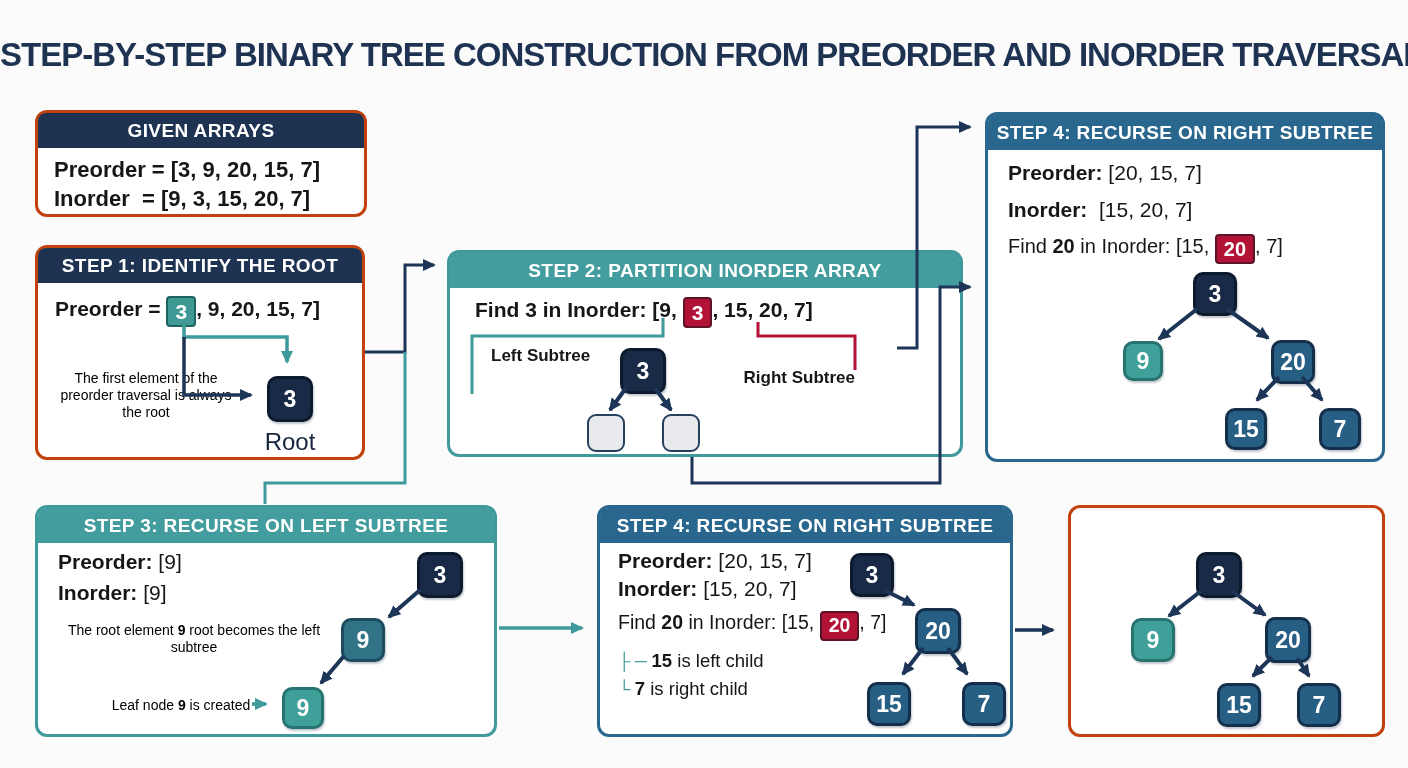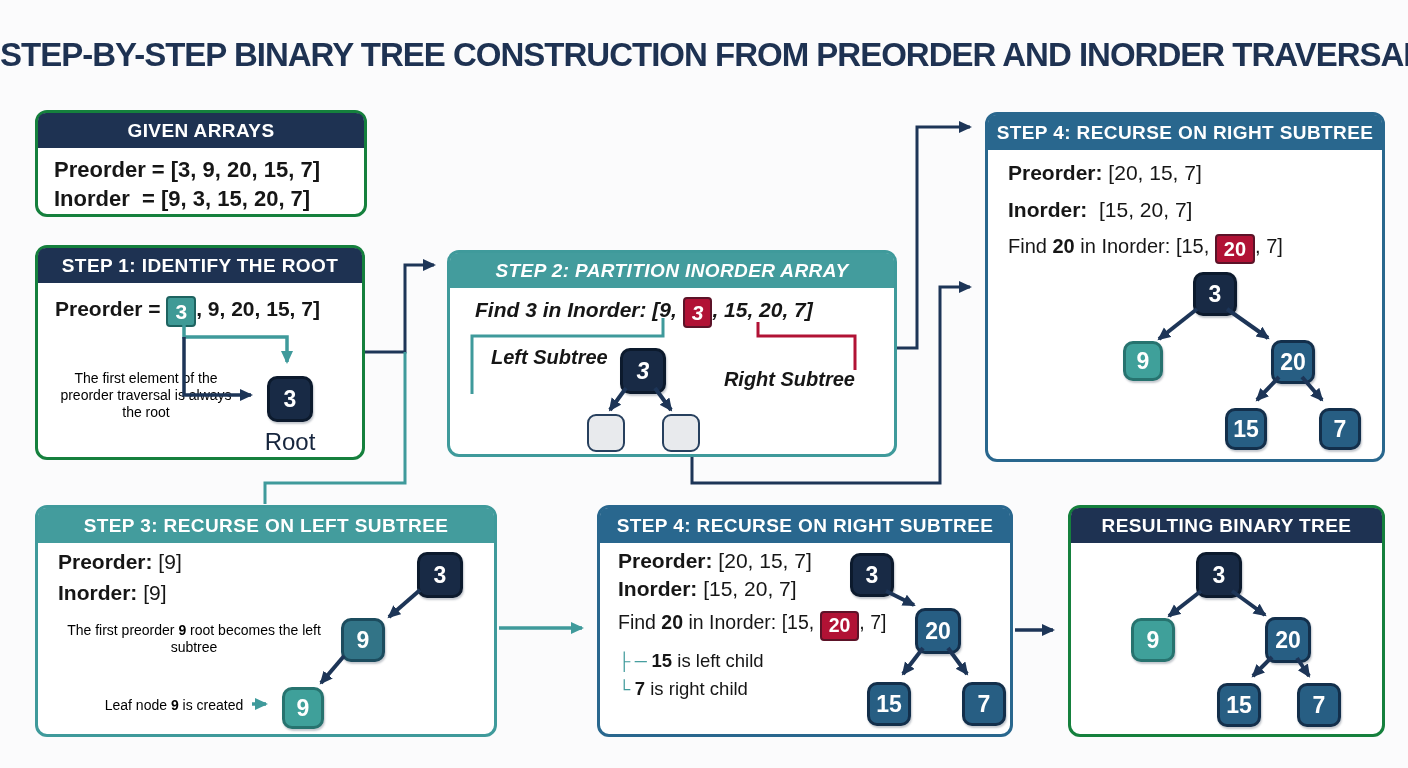--- a/index.html
+++ b/index.html
@@ -1,21 +1,21 @@
 <!DOCTYPE html>
 <html><head>
 <meta charset="utf-8">
 <style>
   html,body{margin:0;padding:0;background:#fbfbfc;}
   #stage{position:relative;width:1408px;height:768px;background:#fbfbfc;overflow:hidden;
          font-family:"Liberation Sans",sans-serif;color:#1a1a1a;}
   .title{position:absolute;top:36px;left:0;width:1408px;text-align:center;white-space:nowrap;
          font-size:33px;font-weight:bold;letter-spacing:-1px;color:#1e3252;}
   .box{position:absolute;background:#ffffff;border-radius:12px;box-sizing:border-box;}
-  .b-navy{border:3px solid #15803d;}
+  .b-navy{border:3px solid #c2410c;}
   .b-teal{border:3px solid #3f9a9b;}
   .b-steel{border:3px solid #29678e;}
   .hdr{position:absolute;top:0;left:0;right:0;height:35px;border-radius:8px 8px 0 0;color:#ffffff;
        font-weight:bold;font-size:19px;letter-spacing:0.4px;text-align:center;line-height:35px;}
   .h-navy{background:#1e3252;}
   .h-teal{background:#439c9d;}
   .h-steel{background:#29678e;}
   .line{position:absolute;white-space:pre;font-size:21px;color:#161616;}
   .para{position:absolute;font-size:14px;line-height:1.2;color:#000000;text-align:center;}
   .bold{font-weight:bold;}
@@ -24,21 +24,21 @@
   .hl-teal{background:#3f9a96;border:2px solid #1e6360;}
   .hl-red{background:#b11235;border:2px solid #5c1328;}
   .node{position:absolute;display:flex;align-items:center;justify-content:center;
         color:#fff;font-weight:bold;font-size:23px;border-radius:10px;box-sizing:border-box;
         box-shadow:1px 2px 2px rgba(20,35,60,0.25);}
   .n-navy{background:#182a45;border:3px solid #0c1a2d;}
   .n-steel{background:#275e83;border:3px solid #132f4b;}
   .n-teal{background:#3fa09a;border:3px solid #27736f;}
   .n-midteal{background:#327487;border:3px solid #1c4c5e;}
   .n-empty{background:#e8eaed;border:2px solid #27405e;border-radius:9px;box-shadow:none;}
-  .sub-label{position:absolute;font-size:20px;font-weight:600;color:#161616;white-space:pre;}
+  .sub-label{position:absolute;font-size:17px;font-weight:600;color:#161616;white-space:pre;}
   .root-label{position:absolute;font-size:24px;color:#16253d;text-align:center;}
   svg.overlay{position:absolute;left:0;top:0;pointer-events:none;}
   .glyph{color:#3f9a9b;font-size:17px;}
   .childline{position:absolute;white-space:pre;font-size:18.5px;color:#161616;}
 </style>
 </head>
 <body>
 
 <div id="stage">
 
@@ -51,21 +51,21 @@
   </div>
 
   <div class="box b-navy" style="left:35px;top:245px;width:330px;height:215px;">
     <div class="hdr h-navy">STEP 1: IDENTIFY THE ROOT</div>
     <div class="line" style="left:17px;top:48px;"><span class="bold">Preorder = </span><span class="hl hl-teal">3</span><span class="bold">, 9, 20, 15, 7]</span></div>
     <div class="para" style="left:17px;top:122px;width:182px;">The first element of the preorder traversal is always the root</div>
     <div class="node n-navy" style="left:229px;top:128px;width:46px;height:46px;">3</div>
     <div class="root-label" style="left:212px;top:180px;width:80px;">Root</div>
   </div>
 
-  <div class="box b-teal" style="left:447px;top:250px;width:450px;height:207px;font-style:italic;">
+  <div class="box b-teal" style="left:447px;top:250px;width:516px;height:207px;">
     <div class="hdr h-teal">STEP 2: PARTITION INORDER ARRAY</div>
     <div class="line" style="left:25px;top:44px;"><span class="bold">Find 3 in Inorder: [9, </span><span class="hl hl-red">3</span><span class="bold">, 15, 20, 7]</span></div>
     <div class="sub-label" style="left:41px;top:93px;">Left Subtree</div>
     <div class="sub-label" style="left:255px;top:93px;width:150px;text-align:right;margin-top:22px;">Right Subtree</div>
     <div class="node n-navy" style="left:170px;top:95px;width:46px;height:46px;">3</div>
     <div class="node n-empty" style="left:137px;top:161px;width:38px;height:38px;"></div>
     <div class="node n-empty" style="left:212px;top:161px;width:38px;height:38px;"></div>
   </div>
 
   <div class="box b-steel" style="left:985px;top:112px;width:400px;height:350px;">
@@ -77,42 +77,41 @@
     <div class="node n-teal" style="left:135px;top:226px;width:40px;height:40px;">9</div>
     <div class="node n-steel" style="left:283px;top:225px;width:44px;height:44px;">20</div>
     <div class="node n-steel" style="left:237px;top:293px;width:42px;height:42px;">15</div>
     <div class="node n-steel" style="left:331px;top:293px;width:42px;height:42px;">7</div>
   </div>
 
   <div class="box b-teal" style="left:35px;top:505px;width:462px;height:232px;padding-left:42px;">
     <div class="hdr h-teal">STEP 3: RECURSE ON LEFT SUBTREE</div>
     <div class="line" style="left:20px;top:42px;text-align:right;"><span class="bold">Preorder:</span><span> [9]</span></div>
     <div class="line" style="left:20px;top:73px;"><span class="bold">Inorder:</span><span> [9]</span></div>
-    <div class="para" style="left:20px;top:114px;width:272px;"><span>The first preorder </span><span class="bold">9</span><span> root becomes the left subtree</span></div>
-    <div class="para" style="left:16px;top:189px;width:240px;"><span>Leaf node </span><span class="bold">9</span><span> is created</span></div>
+    <div class="para" style="left:20px;top:114px;width:272px;"><span>The root element </span><span class="bold">9</span><span> root becomes the left subtree</span></div>
+    <div class="para" style="left:23px;top:189px;width:240px;"><span>Leaf node </span><span class="bold">9</span><span> is created</span></div>
     <div class="node n-navy" style="left:379px;top:44px;width:46px;height:46px;">3</div>
     <div class="node n-midteal" style="left:303px;top:110px;width:44px;height:44px;">9</div>
     <div class="node n-teal" style="left:244px;top:179px;width:42px;height:42px;">9</div>
   </div>
 
   <div class="box b-steel" style="left:597px;top:505px;width:416px;height:232px;">
     <div class="hdr h-steel">STEP 4: RECURSE ON RIGHT SUBTREE</div>
     <div class="line" style="left:18px;top:41px;"><span class="bold">Preorder:</span><span> [20, 15, 7]</span></div>
     <div class="line" style="left:18px;top:69px;"><span class="bold">Inorder:</span><span> [15, 20, 7]</span></div>
     <div class="line" style="left:18px;top:103px;font-size:19.5px;"><span>Find </span><span class="bold">20</span><span> in Inorder: [15, </span><span class="hl hl-red">20</span><span>, 7]</span></div>
     <div class="childline" style="left:18px;top:142px;"><span class="glyph">├ ─ </span><span class="bold">15</span><span> is left child</span></div>
     <div class="childline" style="left:18px;top:170px;"><span class="glyph">└ </span><span class="bold">7</span><span> is right child</span></div>
     <div class="node n-navy" style="left:250px;top:45px;width:44px;height:44px;">3</div>
     <div class="node n-steel" style="left:315px;top:100px;width:46px;height:46px;">20</div>
     <div class="node n-steel" style="left:267px;top:174px;width:44px;height:44px;">15</div>
     <div class="node n-steel" style="left:362px;top:174px;width:44px;height:44px;">7</div>
   </div>
 
   <div class="box b-navy" style="left:1068px;top:505px;width:317px;height:232px;">
-    <div class="hdr h-navy">RESULTING BINARY TREE</div>
     <div class="node n-navy" style="left:125px;top:44px;width:46px;height:46px;">3</div>
     <div class="node n-teal" style="left:60px;top:110px;width:44px;height:44px;">9</div>
     <div class="node n-steel" style="left:194px;top:109px;width:46px;height:46px;">20</div>
     <div class="node n-steel" style="left:146px;top:175px;width:44px;height:44px;">15</div>
     <div class="node n-steel" style="left:226px;top:175px;width:44px;height:44px;">7</div>
   </div>
 
   <svg class="overlay" width="1408" height="768" viewBox="0 0 1408 768">
     <defs>
       <marker id="m-navy" markerUnits="userSpaceOnUse" markerWidth="14" markerHeight="14" refX="11" refY="6" orient="auto">

